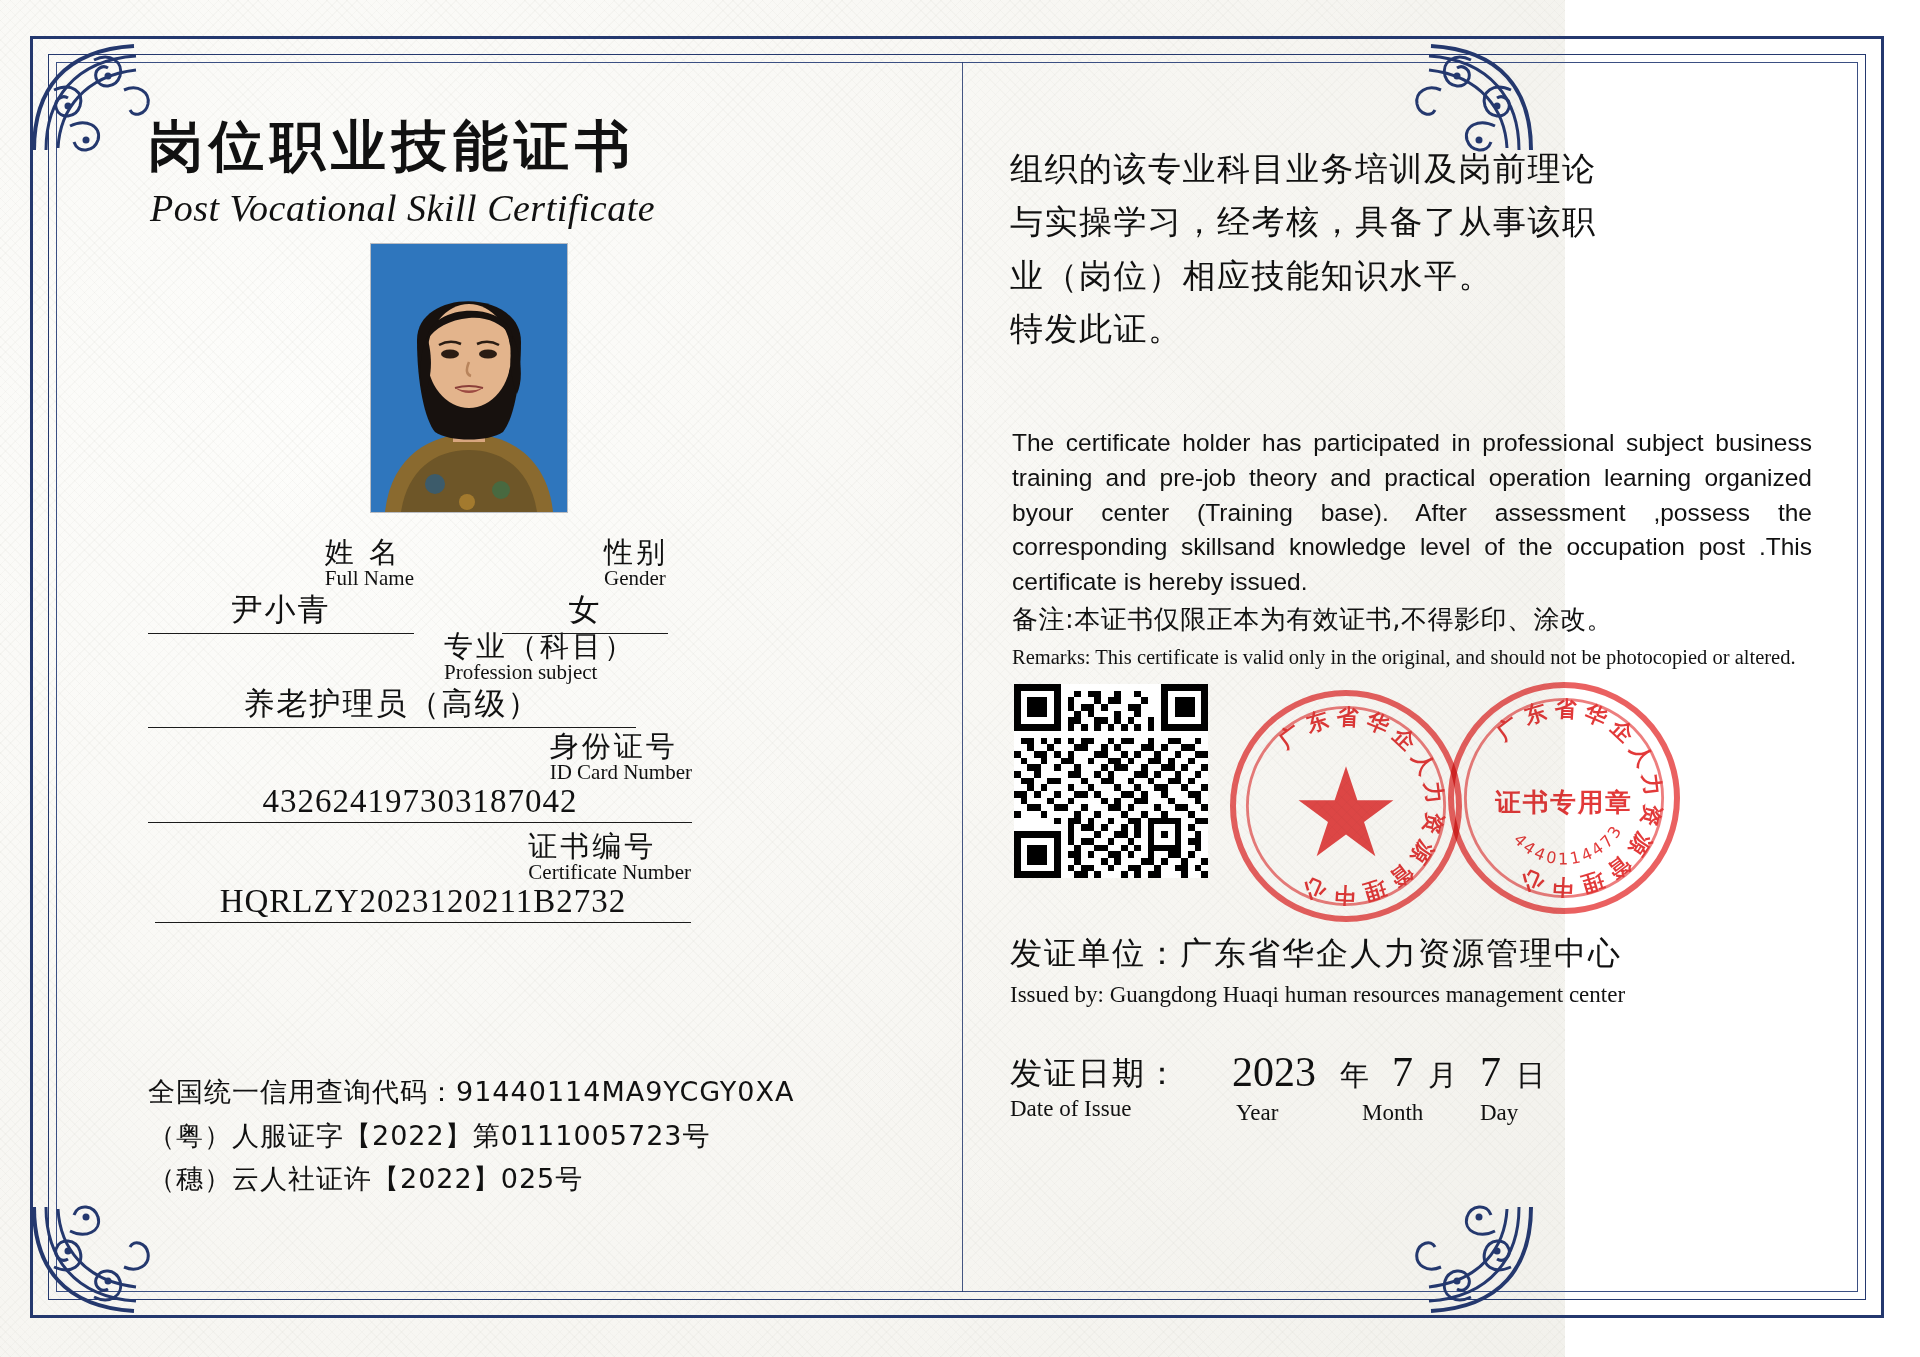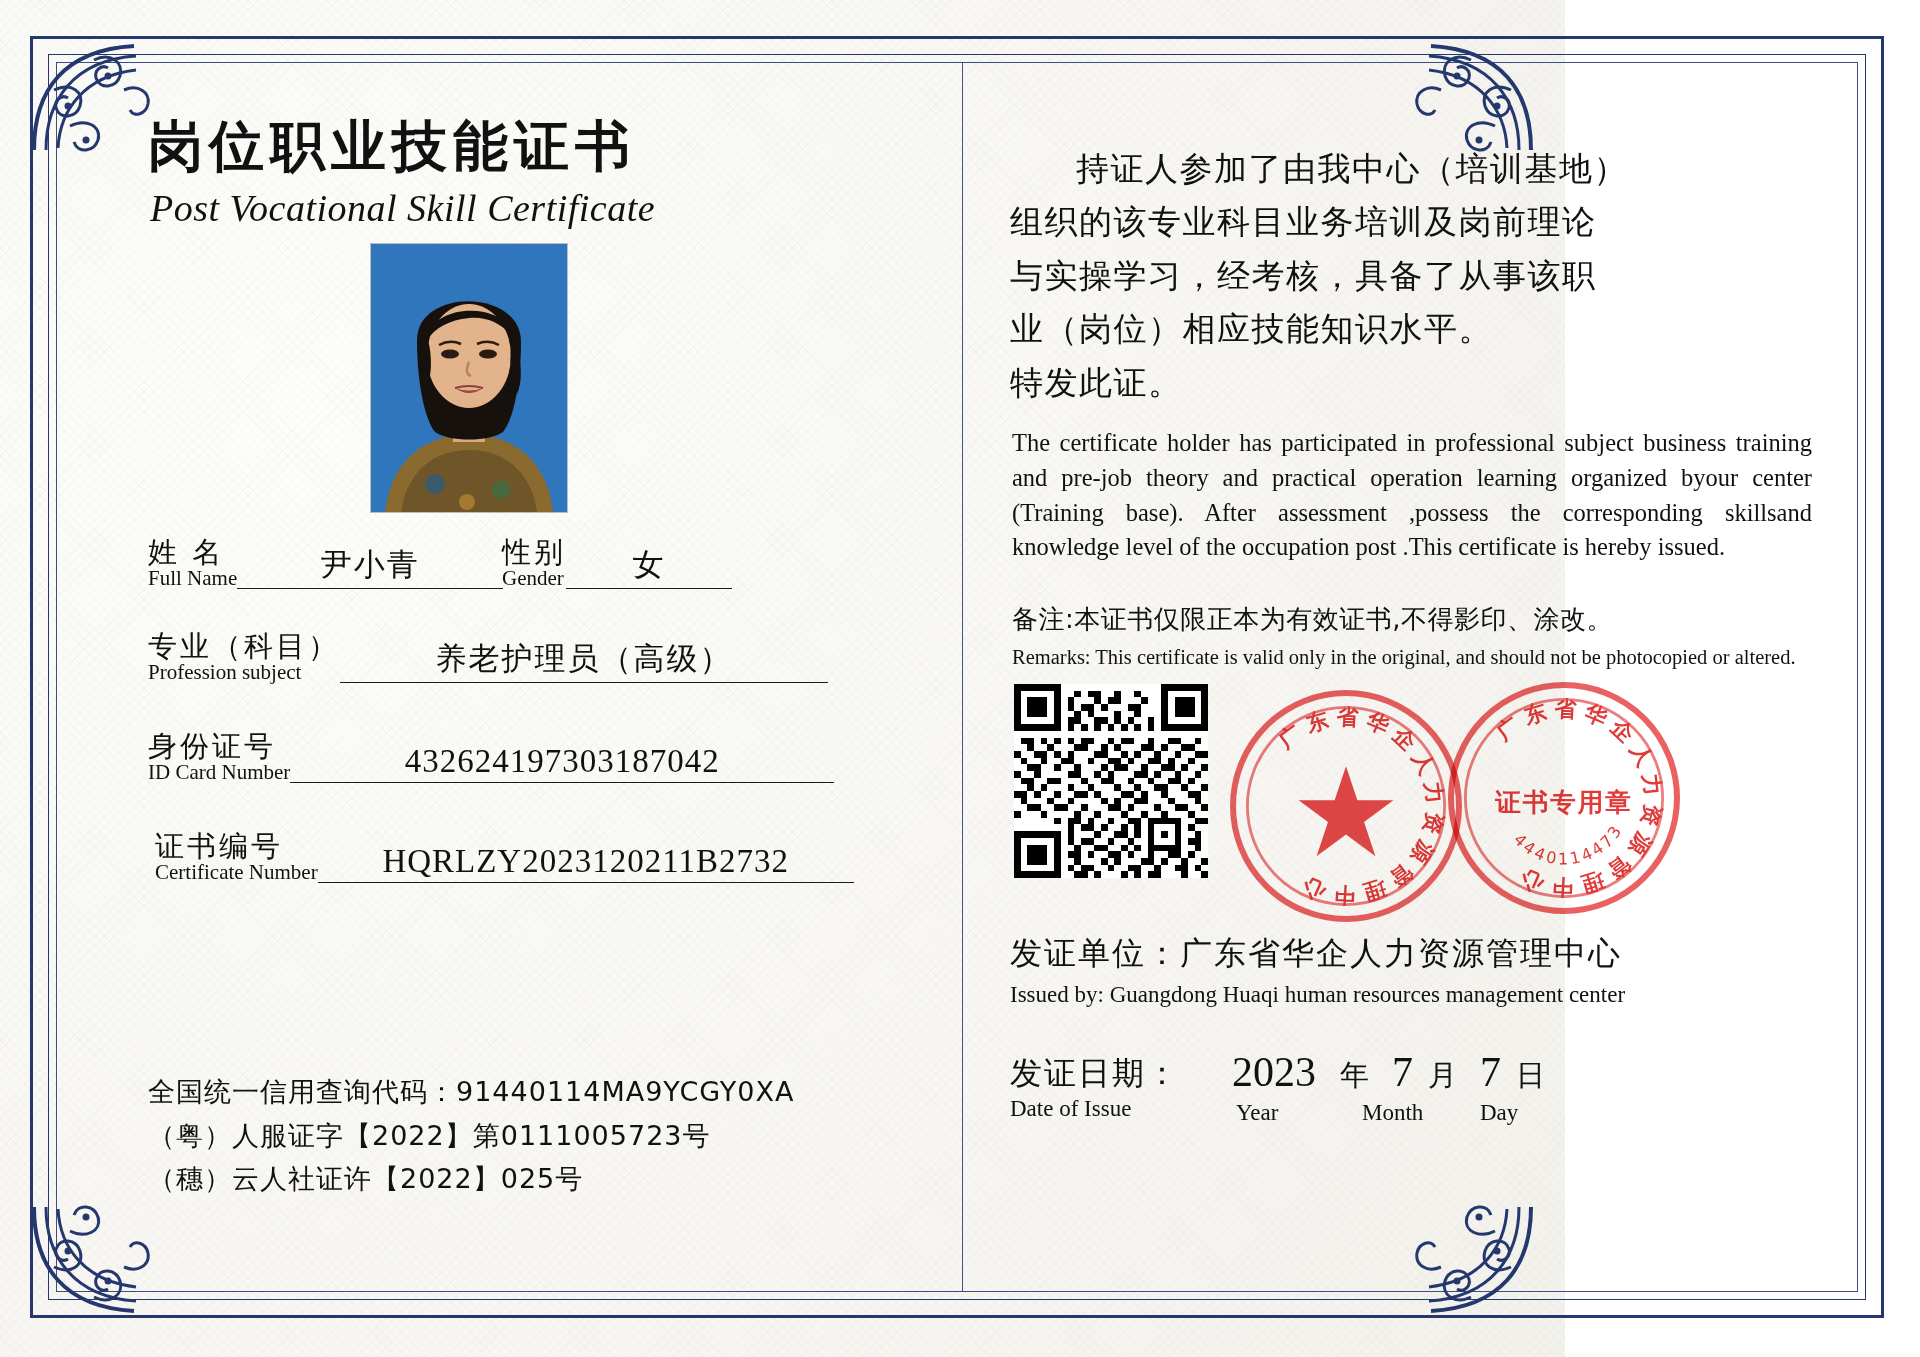--- a/index.html
+++ b/index.html
@@ -113,20 +113,21 @@
     overflow: hidden;
     background: #2b6fb8;
   }
   .photo svg { display:block; width:100%; height:100%; }
 
   
   .field {
     position: absolute;
     display: flex;
     align-items: flex-end;
+    flex-direction: column;
   }
   .label {
     display: inline-block;
     line-height: 1.05;
     white-space: nowrap;
   }
   .label .cn {
     display: block;
     font-family: "DejaVu Sans", sans-serif;
     font-size: 29px;
@@ -197,21 +198,21 @@
     font-size: 33px;
     line-height: 1.62;
     color: #111;
     letter-spacing: 1.5px;
   }
   .body-cn .indent { text-indent: 66px; }
   .body-en {
     position: absolute;
     left: 12px; top: 356px;
     width: 800px;
-    font-family: Liberation Serif, serif;
+    font-family: Liberation Sans, sans-serif;
     font-size: 24.5px;
     line-height: 1.42;
     text-align: justify;
     color: #111;
   }
   .remarks-cn {
     position: absolute;
     left: 12px; top: 532px;
     font-family: "DejaVu Sans", sans-serif;
     font-size: 26px;
@@ -451,21 +452,20 @@
     <div class="left-notes">
       <div>全国统一信用查询代码：91440114MA9YCGY0XA</div>
       <div>（粤）人服证字【2022】第0111005723号</div>
       <div>（穗）云人社证许【2022】025号</div>
     </div>
   </div>
 
   <div class="right-pane">
 
     <div class="body-cn">
-      <div class="indent">持证人参加了由我中心（培训基地）</div>
       <div>组织的该专业科目业务培训及岗前理论</div>
       <div>与实操学习，经考核，具备了从事该职</div>
       <div>业（岗位）相应技能知识水平。</div>
       <div>特发此证。</div>
     </div>
 
     <div class="body-en">The certificate holder has participated in professional subject business training and pre-job theory and practical operation learning organized byour center (Training base). After assessment ,possess the corresponding skillsand knowledge level of the occupation post .This certificate is hereby issued.</div>
 
     <div class="remarks-cn">备注:本证书仅限正本为有效证书,不得影印、涂改。</div>
     <div class="remarks-en">Remarks: This certificate is valid only in the original, and should not be photocopied or altered.</div>

